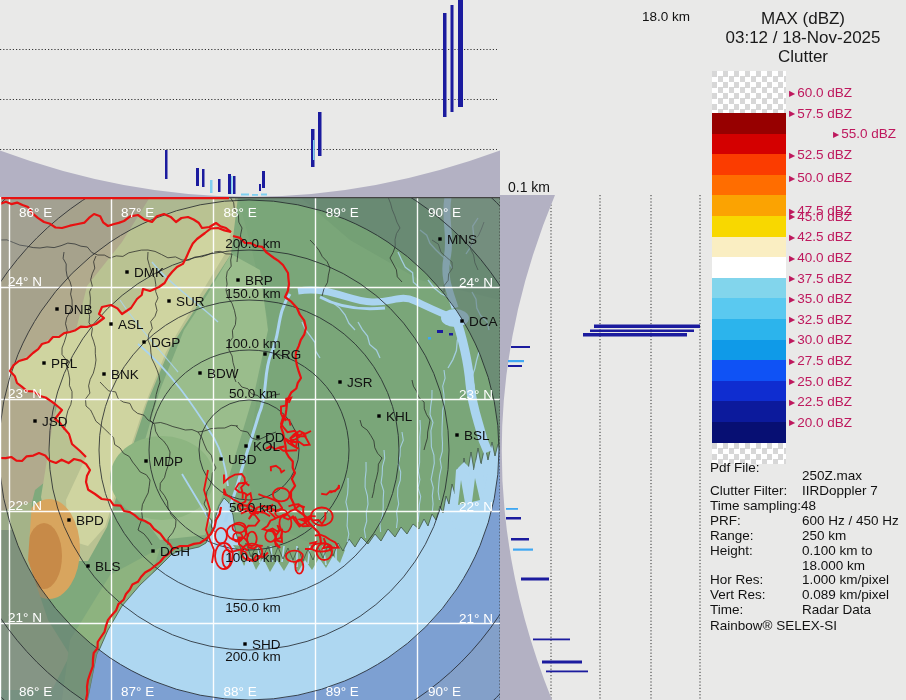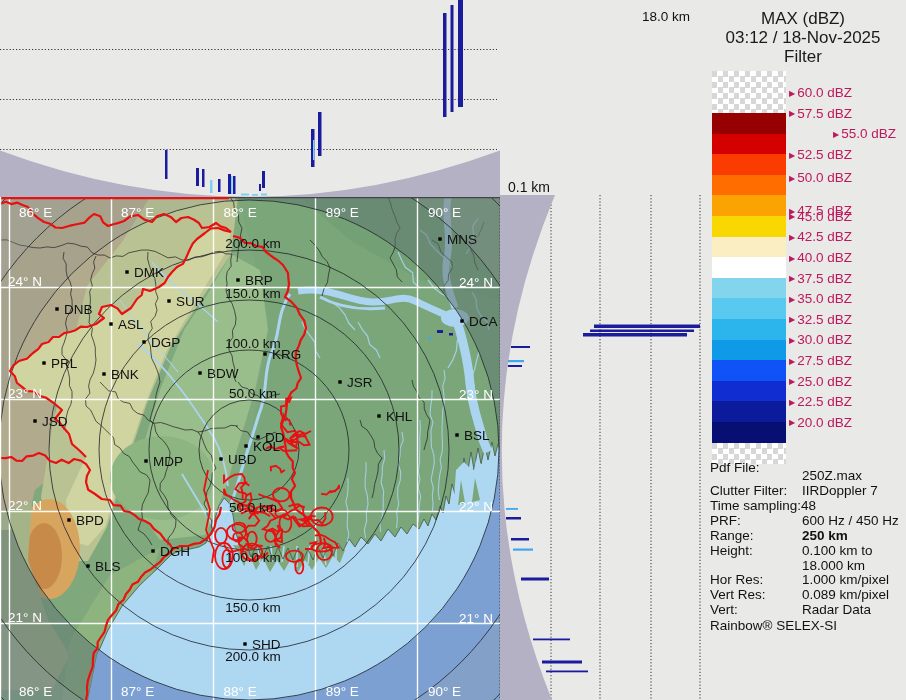--- a/index.html
+++ b/index.html
@@ -86,21 +86,21 @@
     <rect x="506" y="508" width="12" height="1.8"></rect>
     <rect x="513" y="548.5" width="20" height="2.2"></rect>
   </g>
 </svg>
 
 <div class="t" style="left:642px;top:9px;font-size:13.5px;">18.0 km</div>
 <div class="t" style="left:508px;top:179px;font-size:14px;">0.1 km</div>
 
 <div id="ttl1" class="t">MAX (dBZ)</div>
 <div id="ttl2" class="t">03:12 / 18-Nov-2025</div>
-<div id="ttl3" class="t">Filter</div>
+<div id="ttl3" class="t">Clutter</div>
 
 <div class="cb chk" style="top:71px;height:42px;"></div>
 <div class="cb" style="top:113px;background:#970000;"></div>
 <div class="cb" style="top:133.6px;background:#d40000;"></div>
 <div class="cb" style="top:154.2px;background:#fb3c00;"></div>
 <div class="cb" style="top:174.8px;background:#ff6d00;"></div>
 <div class="cb" style="top:195.4px;background:#fba302;"></div>
 <div class="cb" style="top:216px;background:#f8d800;"></div>
 <div class="cb" style="top:236.6px;background:#faeec2;"></div>
 <div class="cb" style="top:257.2px;background:#ffffff;"></div>
@@ -133,29 +133,29 @@
 <div class="lbl" style="top:414.8px;"><span class="tri">▶</span>20.0 dBZ</div>
 
 <div class="meta" style="top:460px;text-align:right;">Pdf File:</div>
     <div class="mval" style="top:468px;">250Z.max</div>
 <div class="meta" style="top:483px;">Clutter Filter:</div>
     <div class="mval" style="top:483px;">IIRDoppler 7</div>
 <div class="meta" style="top:498px;">Time sampling:48</div>
 <div class="meta" style="top:513px;">PRF:</div>
     <div class="mval" style="top:513px;">600 Hz / 450 Hz</div>
 <div class="meta" style="top:528px;">Range:</div>
-    <div class="mval" style="top:528px;font-weight:bold;">250 km</div>
+    <div class="mval" style="top:528px;">250 km</div>
 <div class="meta" style="top:543px;">Height:</div>
     <div class="mval" style="top:543px;">0.100 km to</div>
 <div class="mval" style="top:558px;">18.000 km</div>
 <div class="meta" style="top:572px;">Hor Res:</div>
     <div class="mval" style="top:572px;">1.000 km/pixel</div>
 <div class="meta" style="top:587px;">Vert Res:</div>
     <div class="mval" style="top:587px;">0.089 km/pixel</div>
-<div class="meta" style="top:602px;">Vert:</div>
+<div class="meta" style="top:602px;">Time:</div>
     <div class="mval" style="top:602px;">Radar Data</div>
 <div class="meta" style="top:618px;">Rainbow® SELEX-SI</div>
 
 <svg id="map" width="906" height="700" viewBox="0 0 906 700">
 <defs>
         <clipPath id="mc">
           <rect x="0" y="197" width="500" height="503"></rect>
         </clipPath>
       </defs>
 <g clip-path="url(#mc)">

